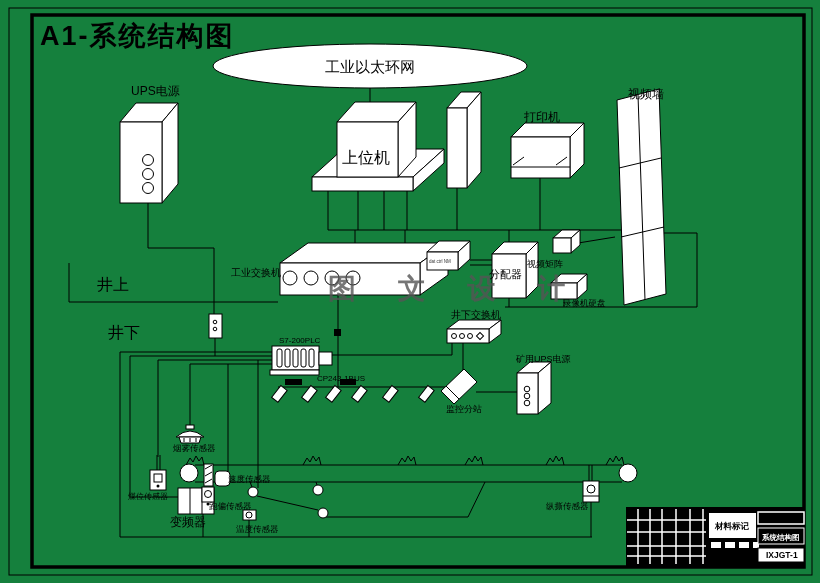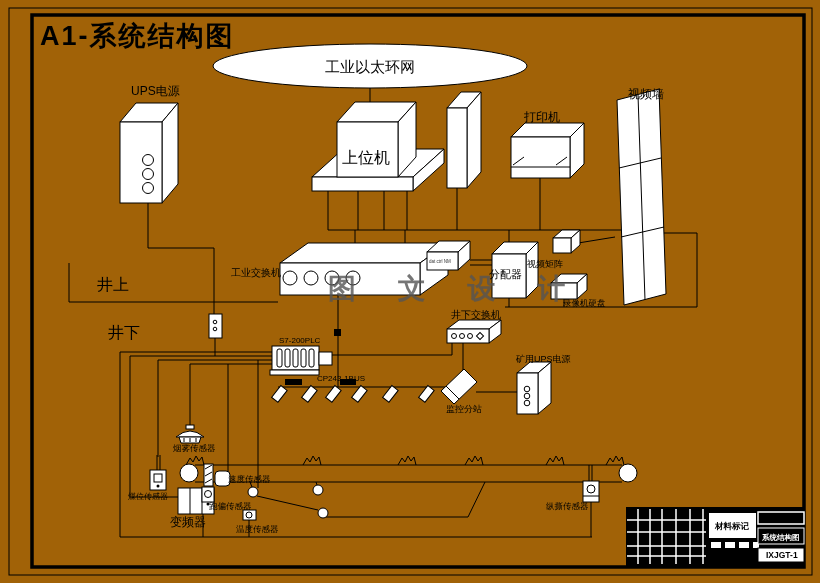--- a/index.html
+++ b/index.html
@@ -1,16 +1,16 @@
 <!DOCTYPE html>
 <html><head>
 <meta charset="utf-8">
 <style>
   html,body{margin:0;padding:0;background:#fff;}
-  .stage{position:relative;width:820px;height:583px;background:#a16207;overflow:hidden;
+  .stage{position:relative;width:820px;height:583px;background:#15803d;overflow:hidden;
          font-family:"Liberation Sans",sans-serif;}
   svg{position:absolute;left:0;top:0;}
   svg text{font-family:"Liberation Sans",sans-serif;fill:#000;}
   .t8{font-size:8px;} .t85{font-size:8.5px;} .t9{font-size:9px;} .t10{font-size:10px;}
   .t11{font-size:11px;} .t12{font-size:12px;} .t15{font-size:15px;} .t16{font-size:16px;}
   .tiny{font-size:4.5px;fill:#333;}
   .ln{stroke:#000;stroke-width:1;fill:none;}
   .shape{stroke:#000;stroke-width:1;fill:#fff;}
   .blk{fill:#000;stroke:none;}
   .title-txt{font-size:27px;font-weight:bold;letter-spacing:2px;}

